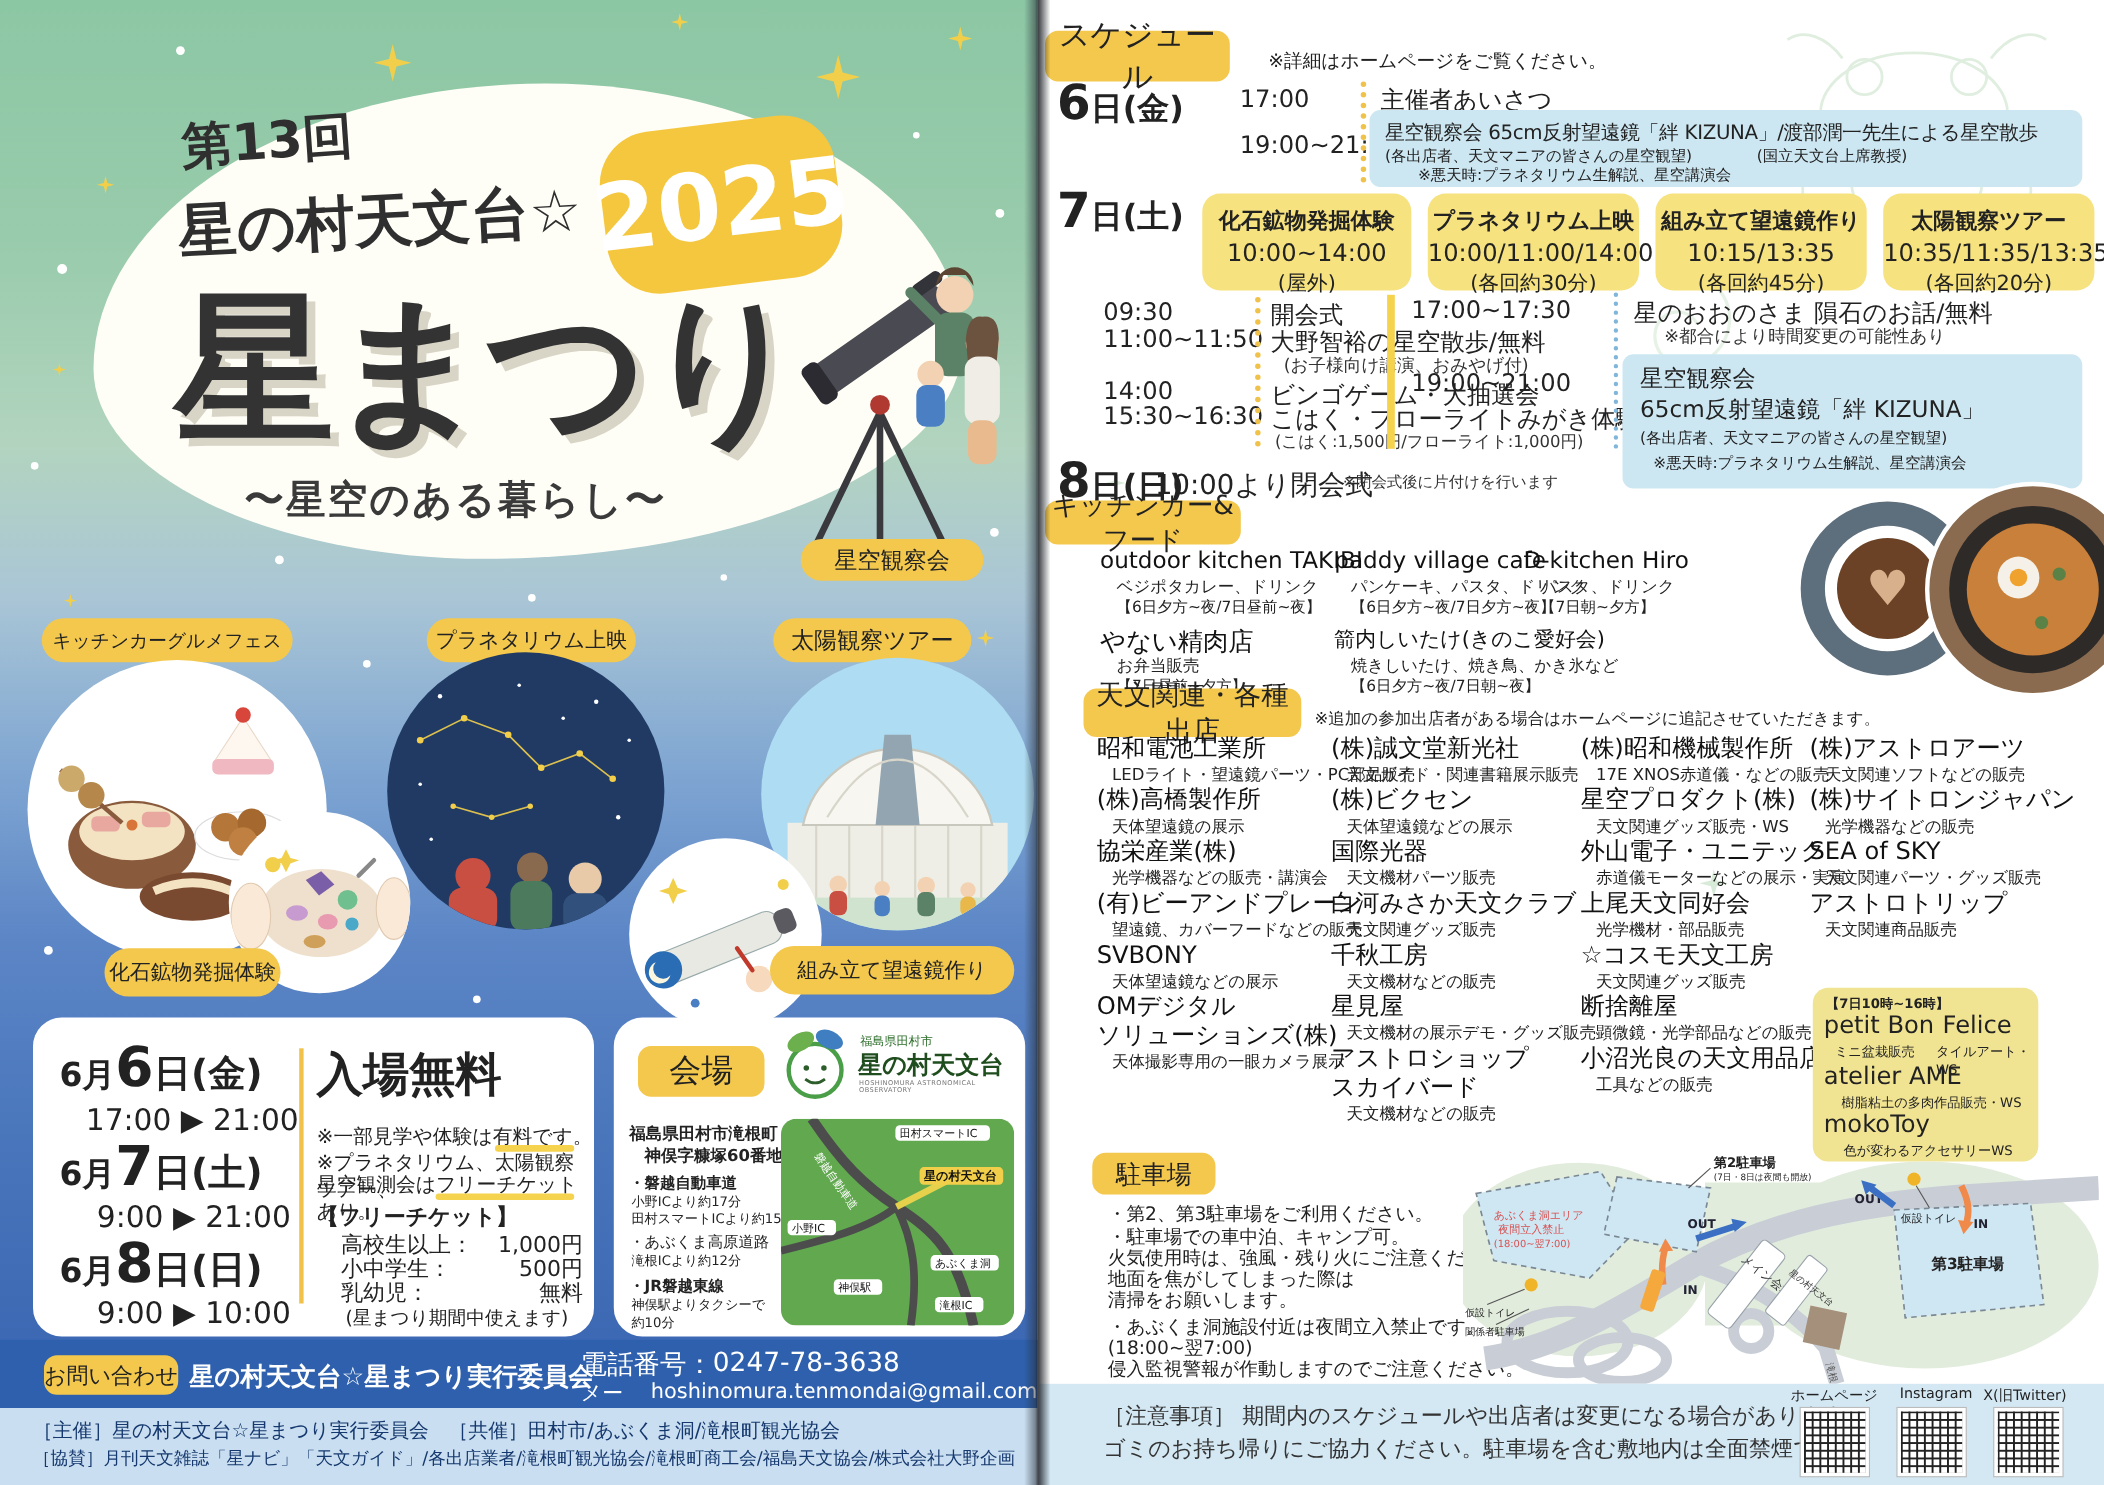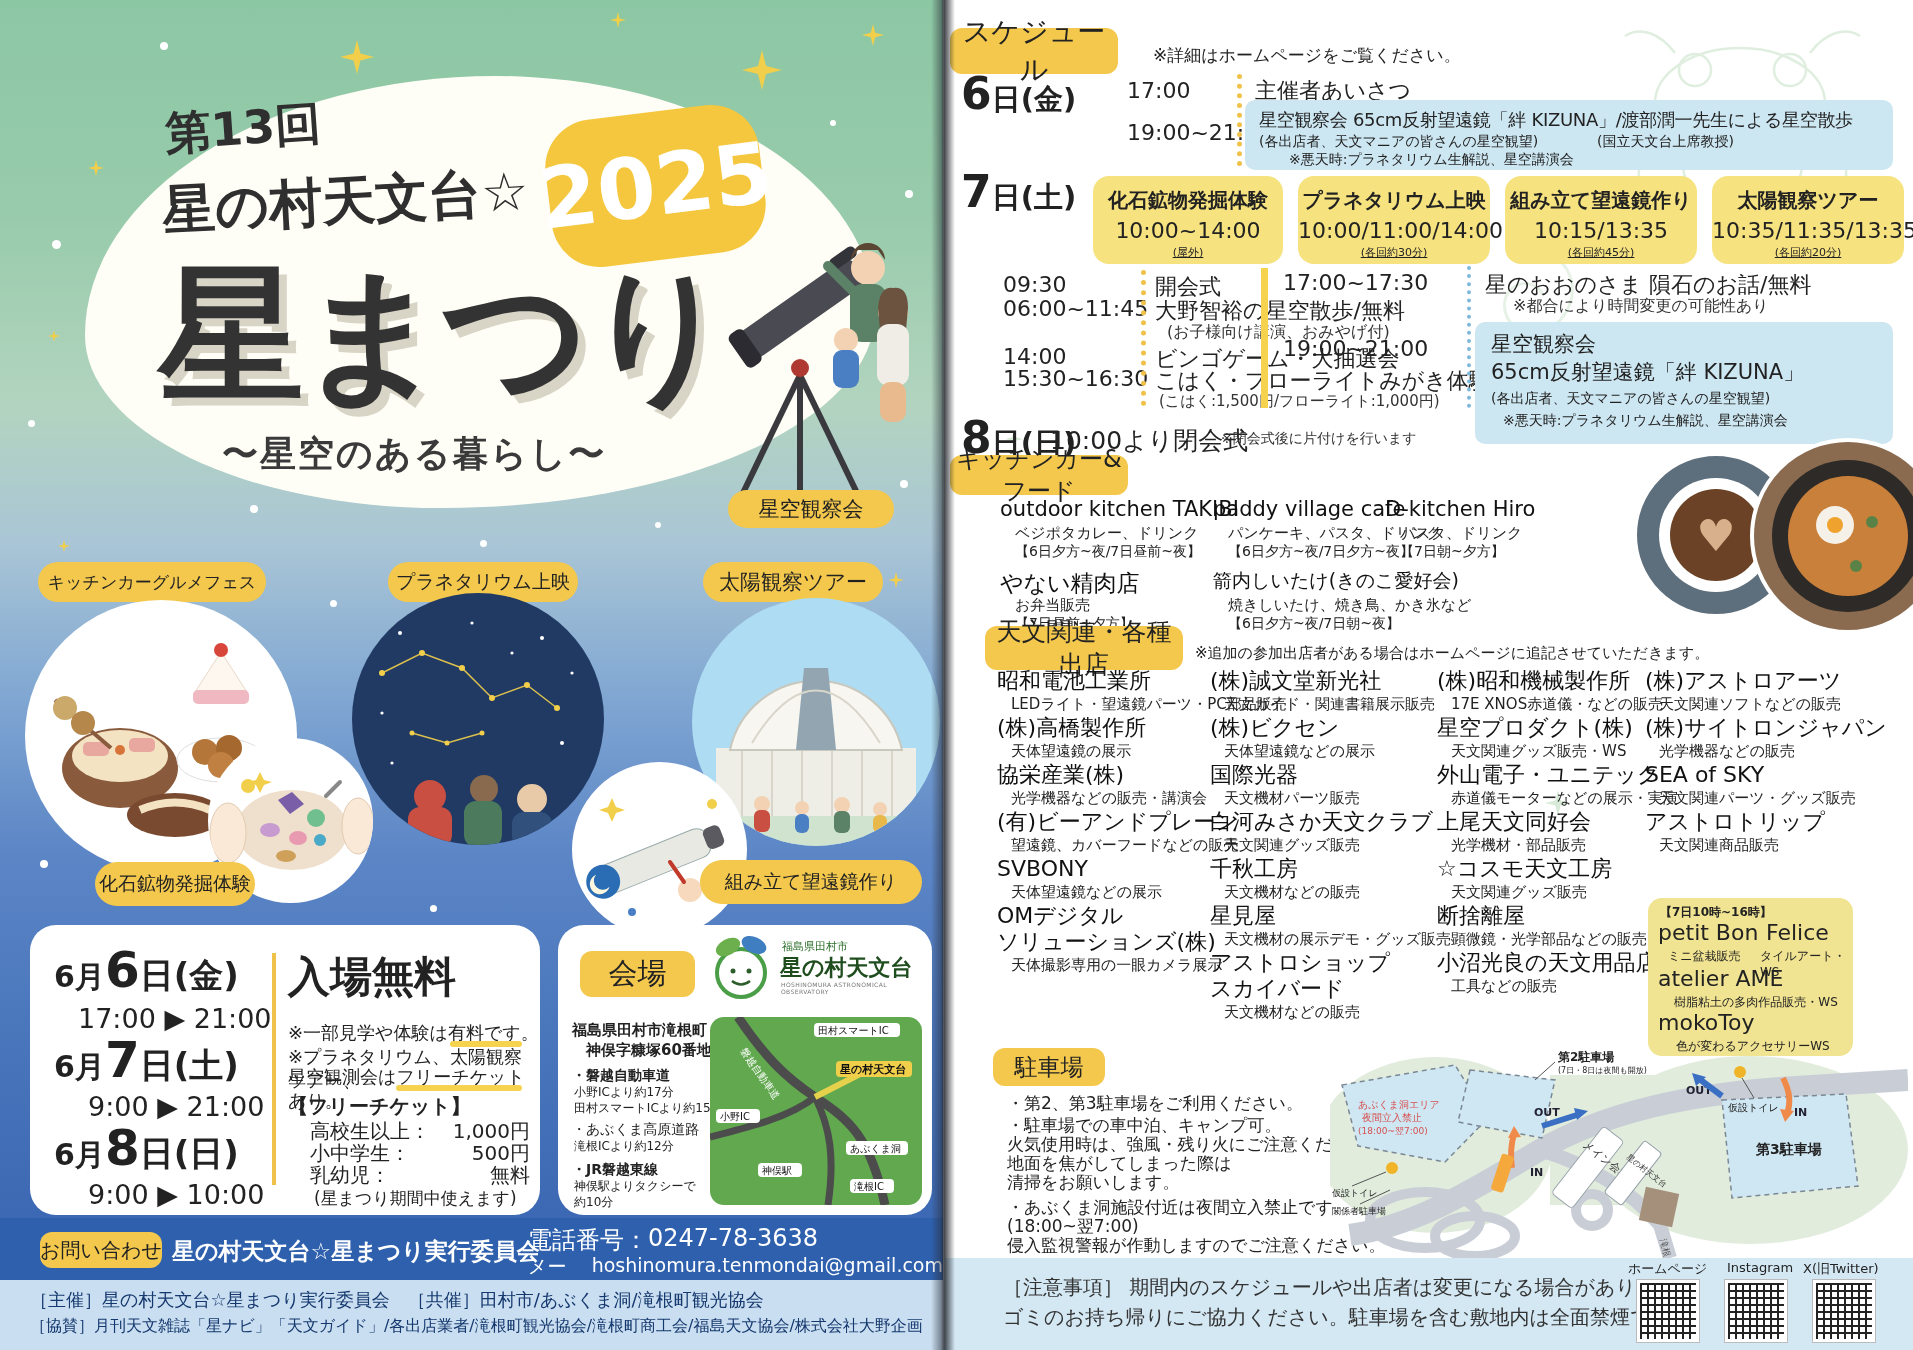--- a/index.html
+++ b/index.html
@@ -24,21 +24,21 @@
   .dt{position:absolute;font-size:27px;color:#222;}
   .tr{position:absolute;width:220px;display:flex;font-size:20px;color:#222;}
   .tr .pr{margin-left:auto;}
   
   #pageR{position:absolute;left:945px;top:0;width:968px;height:1350px;background:#fff;}
   #seam{position:absolute;left:931px;top:0;width:24px;height:1350px;z-index:40;
     background:linear-gradient(90deg,rgba(40,45,55,0) 0%,rgba(40,45,55,.5) 42%,rgba(18,22,28,.8) 55%,rgba(40,45,55,0) 100%);}
   .ybox{position:absolute;background:#f6e27f;border-radius:16px;text-align:center;color:#222;}
   .ybox .t{font-size:20px;font-weight:bold;margin-top:11px;}
   .ybox .m{font-size:22px;margin-top:4px;}
-  .ybox .n{font-size:11px;margin-top:2px;text-decoration:underline;}
+  .ybox .n{font-size:19px;margin-top:2px;}
   .bb{position:absolute;background:#cde7f2;border-radius:10px;color:#222;}
   .tm{position:absolute;font-size:22px;color:#222;}
   .ev{position:absolute;font-size:22px;color:#222;}
   .sb{position:absolute;font-size:16px;color:#333;}
   .dotline{position:absolute;border-left:5px dotted #f0c24a;width:0;}
   .dotlineB{position:absolute;border-left:4px dotted #7fb6d9;width:0;}
   .day{position:absolute;color:#222;font-weight:bold;display:flex;align-items:baseline;}
   .day .n1{font-size:44px;} .day .n2{font-size:29px;}
   .excol{position:absolute;}
   .exv{height:47px;} .exv.h2{height:78px;}
@@ -437,21 +437,21 @@
       <div class="m">10:15/13:35</div>
       <div class="n">(各回約45分)</div>
     </div>
     <div class="ybox" style="left:767px;top:176px;width:192px;height:88px">
       <div class="t">太陽観察ツアー</div>
       <div class="m">10:35/11:35/13:35</div>
       <div class="n">(各回約20分)</div>
     </div>
 
     <div class="tm" style="left:58px;top:272px">09:30</div>
-    <div class="tm" style="left:58px;top:296px">06:00~11:45</div>
+    <div class="tm" style="left:58px;top:296px">11:00~11:50</div>
     <div class="tm" style="left:58px;top:344px">14:00</div>
     <div class="tm" style="left:58px;top:366px">15:30~16:30</div>
     <div class="dotline" style="left:196px;top:270px;height:136px"></div>
     <div class="ev" style="left:210px;top:272px">開会式</div>
     <div class="ev" style="left:210px;top:296px">大野智裕の星空散歩/無料</div>
     <div class="sb" style="left:222px;top:322px">(お子様向け講演、おみやげ付)</div>
     <div class="ev" style="left:210px;top:344px">ビンゴゲーム・大抽選会</div>
     <div class="ev" style="left:210px;top:366px">こはく・フローライトみがき体験</div>
     <div class="sb" style="left:214px;top:392px;font-size:15px">(こはく:1,500円/フローライト:1,000円)</div>
 

